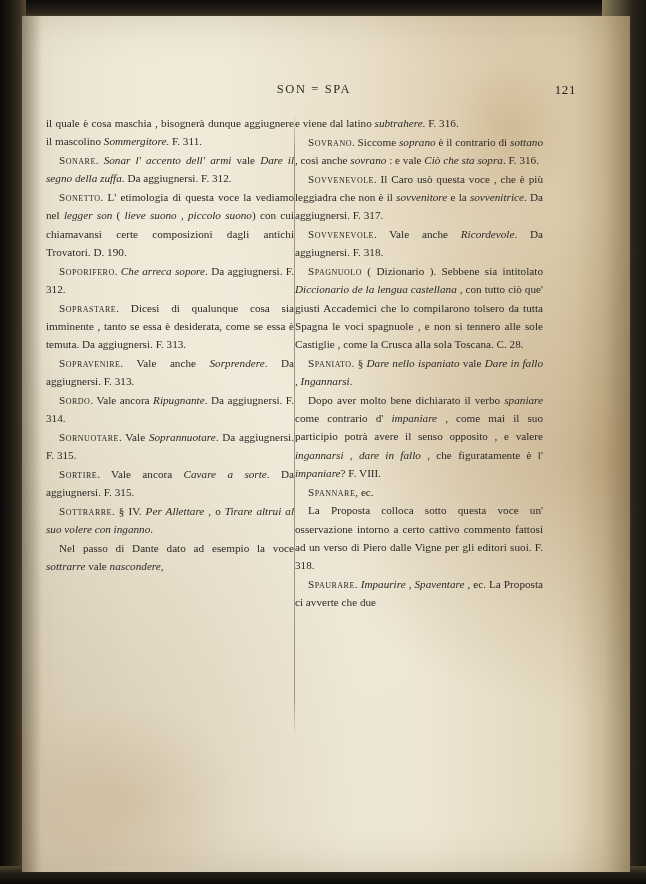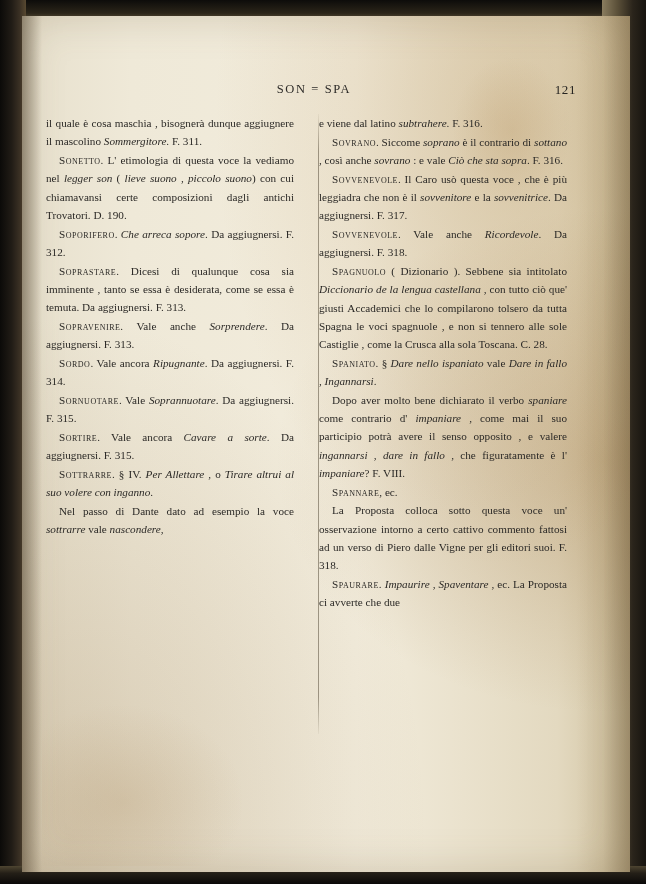--- a/index.html
+++ b/index.html
@@ -109,21 +109,21 @@
   }
   .column {
     width: 248px;
     font-size: 11.2px;
     line-height: 1.63;
     color: #2b2926;
     text-align: justify;
     text-justify: inter-word;
     hyphens: manual;
   }
-  #col-left { margin-right: 24px; }
+  #col-left { margin-right: 0; }
   #col-right { }
   #col-rule {
     width: 1px;
     align-self: stretch;
     min-height: 620px;
     background: linear-gradient(to bottom, rgba(90,80,62,0.05) 0%, rgba(90,80,62,0.55) 6%, rgba(90,80,62,0.55) 94%, rgba(90,80,62,0.05) 100%);
   }
   .entry {
     margin: 0 0 0.5px 0;
     text-indent: 13px;
@@ -162,20 +162,21 @@
     <div id="textblock">
 
       <div id="runhead">
         <div id="runhead-title">SON = SPA</div>
         <div id="runhead-folio">121</div>
       </div>
 
       <div id="columns">
         <div class="column" id="col-left">
             <p class="entry cont">il quale è cosa maschia , bisognerà dunque aggiugnere il mascolino <span class="it">Sommergitore</span>. F. 311.</p>
+            <p class="entry"><span class="hw">Sonare</span>. <span class="it">Sonar l' accento dell' armi</span> vale <span class="it">Dare il segno della zuffa</span>. Da aggiugnersi. F. 312.</p>
             <p class="entry"><span class="hw">Sonetto</span>. L' etimologia di questa voce la vediamo nel <span class="it">legger son</span> ( <span class="it">lieve suono</span> , <span class="it">piccolo suono</span>) con cui chiamavansi certe composizioni dagli antichi Trovatori. D. 190.</p>
             <p class="entry"><span class="hw">Soporifero</span>. <span class="it">Che arreca sopore</span>. Da aggiugnersi. F. 312.</p>
             <p class="entry"><span class="hw">Soprastare</span>. Dicesi di qualunque cosa sia imminente , tanto se essa è desiderata, come se essa è temuta. Da aggiugnersi. F. 313.</p>
             <p class="entry"><span class="hw">Sopravenire</span>. Vale anche <span class="it">Sorprendere</span>. Da aggiugnersi. F. 313.</p>
             <p class="entry"><span class="hw">Sordo</span>. Vale ancora <span class="it">Ripugnante</span>. Da aggiugnersi. F. 314.</p>
             <p class="entry"><span class="hw">Sornuotare</span>. Vale <span class="it">Soprannuotare</span>. Da aggiugnersi. F. 315.</p>
             <p class="entry"><span class="hw">Sortire</span>. Vale ancora <span class="it">Cavare a sorte</span>. Da aggiugnersi. F. 315.</p>
             <p class="entry"><span class="hw">Sottrarre</span>. § IV. <span class="it">Per Allettare</span> , o <span class="it">Tirare altrui al suo volere con inganno</span>.</p>
             <p class="entry">Nel passo di Dante dato ad esempio la voce <span class="it">sottrarre</span> vale <span class="it">nascondere</span>,</p>
           </div>

